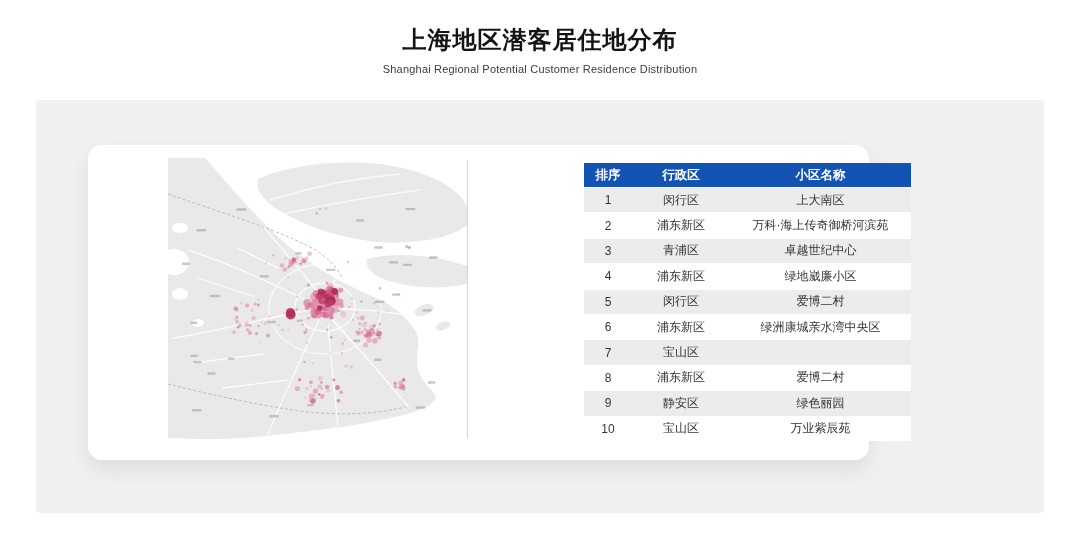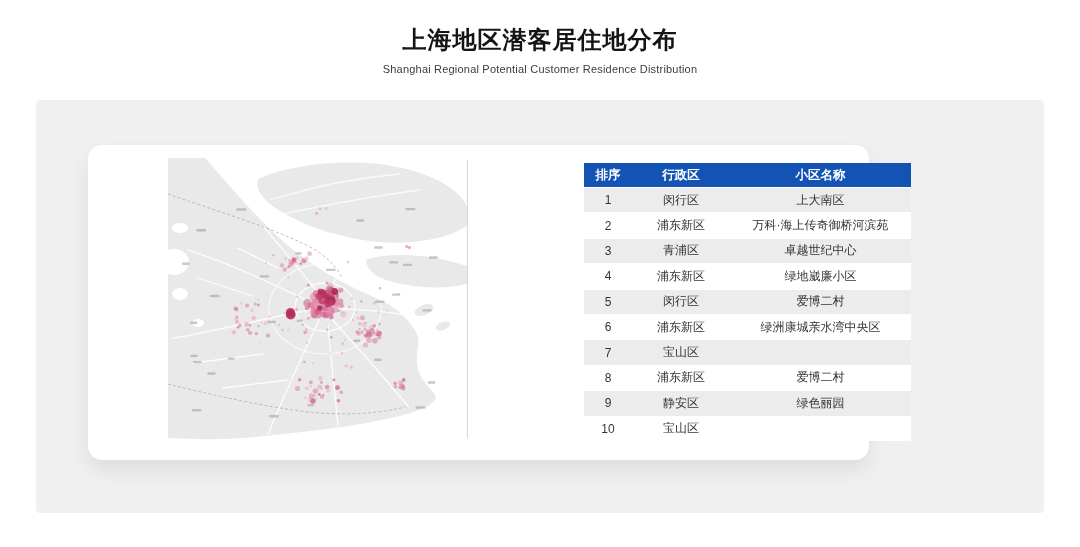--- a/index.html
+++ b/index.html
@@ -478,18 +478,19 @@
             <div class="tcell c2">爱博二村</div>
           </div>
           <div class="trow alt">
             <div class="tcell c0">9</div>
             <div class="tcell c1">静安区</div>
             <div class="tcell c2">绿色丽园</div>
           </div>
           <div class="trow">
             <div class="tcell c0">10</div>
             <div class="tcell c1">宝山区</div>
+            <div class="tcell c2">万业紫辰苑</div>
           </div>
         </div>
     </div>
 
   </div>
 </div>
 
 </body></html>

